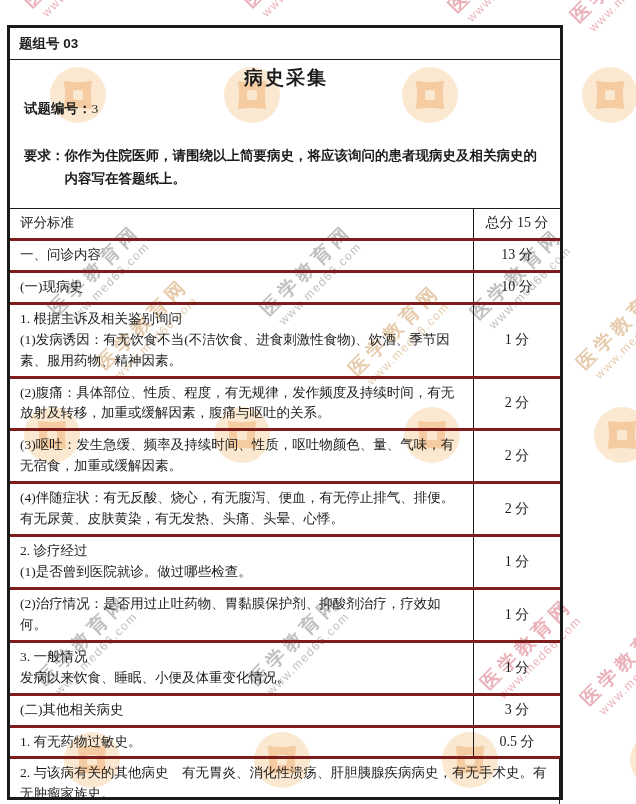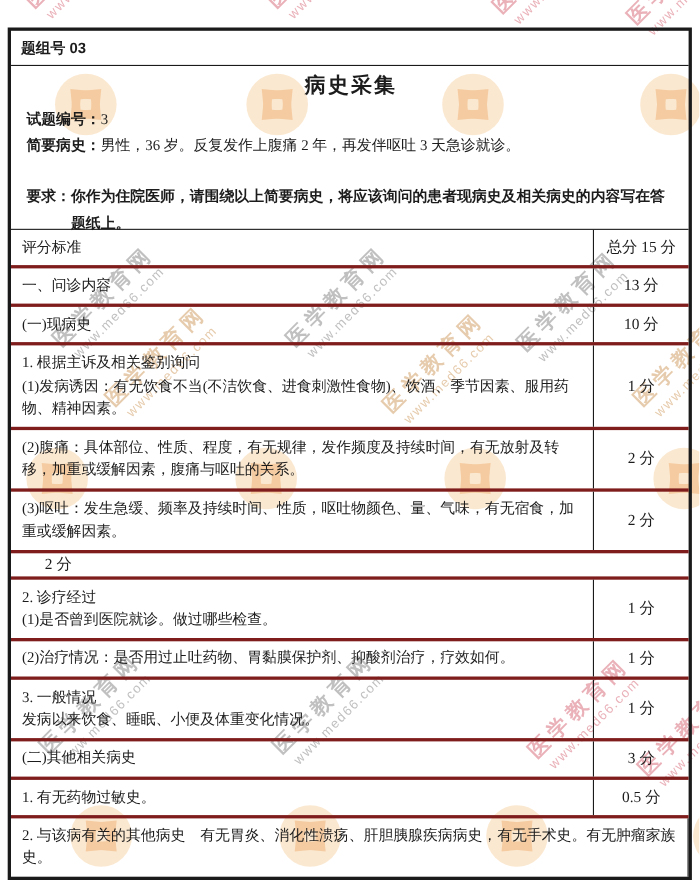--- a/index.html
+++ b/index.html
@@ -20,21 +20,21 @@
     position:absolute;width:150px;text-align:center;
     transform:rotate(-45deg);
     font-family:"Liberation Sans","DejaVu Sans",sans-serif;
     line-height:1.25;opacity:.72;
   }
   .wm-text .wm-brand{display:block;font-size:19px;letter-spacing:5px;font-weight:bold;}
   .wm-text .wm-url{display:block;font-size:12px;letter-spacing:1.5px;}
 
   
   .doc{
-    position:absolute;left:7px;top:25px;width:622px;height:775px;
+    position:absolute;left:7px;top:25px;width:556px;height:775px;
     border:3px solid #1a1a1a;z-index:1;box-sizing:border-box;
     display:flex;flex-direction:column;background:transparent;
   }
   .hdr-row{
     height:31px;flex:0 0 31px;border-bottom:1px solid #1a1a1a;
     display:flex;align-items:center;padding:0 9px;
     font-family:"Liberation Sans","DejaVu Sans",sans-serif;
     font-weight:bold;font-size:13.5px;
   }
   .info-cell{
@@ -242,23 +242,20 @@
 
     <div class="hdr-row">
       <span>题组号 03</span>
     </div>
 
     <div class="info-cell">
       <div class="doc-title">病史采集</div>
       <div class="info-line">
         <span class="lbl">试题编号：</span><span>3</span>
       </div>
-      <div class="info-line">
-        <span class="lbl">简要病史：</span><span>男性，36 岁。反复发作上腹痛 2 年，再发伴呕吐 3 天急诊就诊。</span>
-      </div>
       <div class="req">
         <span>要求：</span><span>你作为住院医师，请围绕以上简要病史，将应该询问的患者现病史及相关病史的内容写在答题纸上。</span>
       </div>
     </div>
 
     <div class="rows" id="score-rows">
         <div class="srow">
           <div class="cell-l">评分标准</div>
           <div class="cell-r">总分 15 分</div>
         </div>
@@ -277,20 +274,21 @@
         </div>
         <div class="srow">
           <div class="cell-l">(2)腹痛：具体部位、性质、程度，有无规律，发作频度及持续时间，有无放射及转移，加重或缓解因素，腹痛与呕吐的关系。</div>
           <div class="cell-r">2 分</div>
         </div>
         <div class="srow">
           <div class="cell-l">(3)呕吐：发生急缓、频率及持续时间、性质，呕吐物颜色、量、气味，有无宿食，加重或缓解因素。</div>
           <div class="cell-r">2 分</div>
         </div>
         <div class="srow">
+          <div class="cell-l">(4)伴随症状：有无反酸、烧心，有无腹泻、便血，有无停止排气、排便。有无尿黄、皮肤黄染，有无发热、头痛、头晕、心悸。</div>
           <div class="cell-r">2 分</div>
         </div>
         <div class="srow">
           <div class="cell-l">2. 诊疗经过
 (1)是否曾到医院就诊。做过哪些检查。</div>
           <div class="cell-r">1 分</div>
         </div>
         <div class="srow">
           <div class="cell-l">(2)治疗情况：是否用过止吐药物、胃黏膜保护剂、抑酸剂治疗，疗效如何。</div>
           <div class="cell-r">1 分</div>

